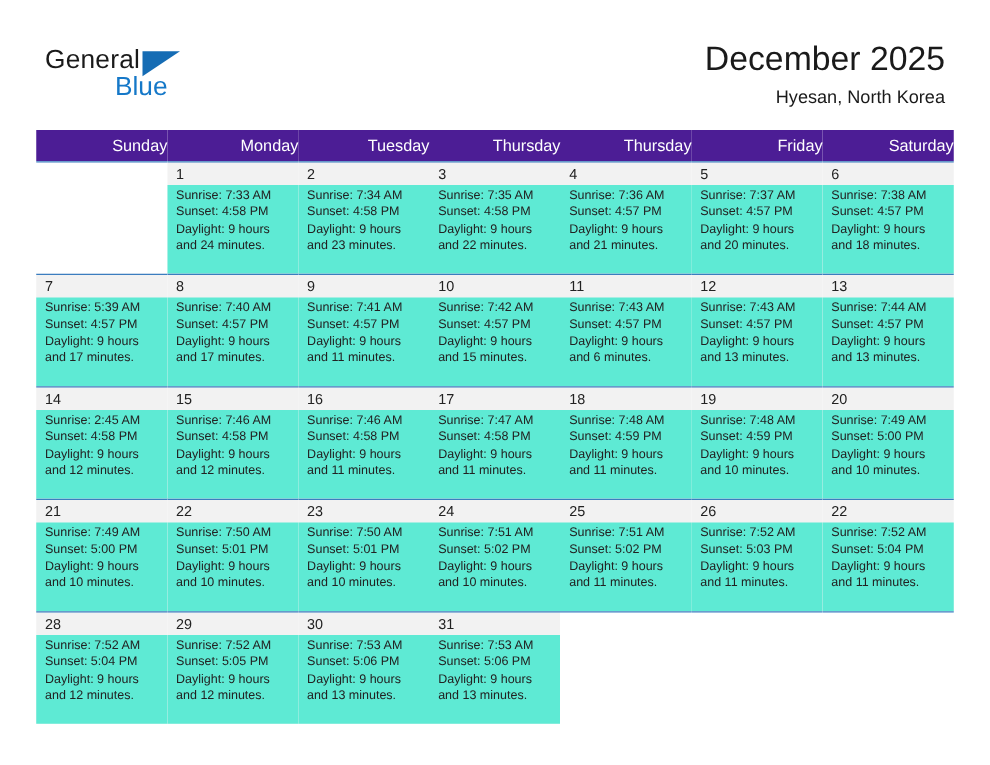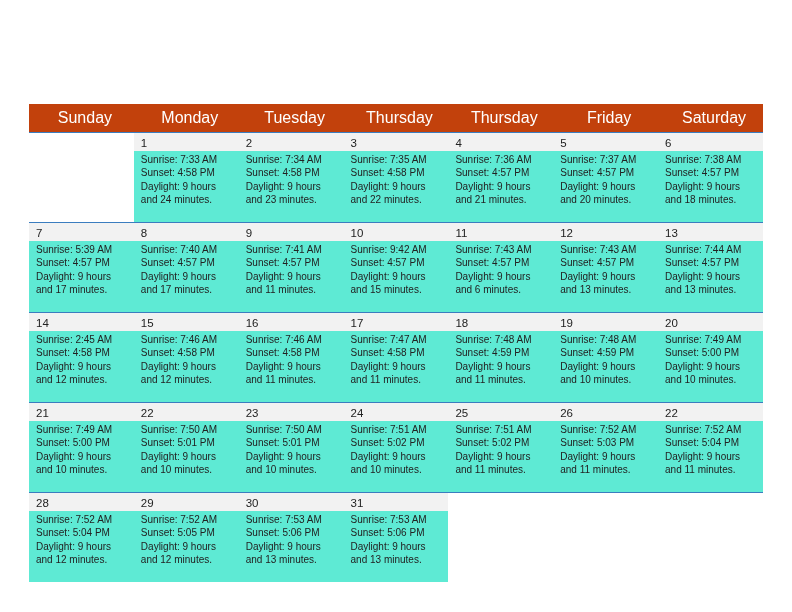--- a/index.html
+++ b/index.html
@@ -86,25 +86,25 @@
   
   .calendar {
     position: absolute;
     left: 29px;
     top: 104px;
     width: 734px;
     border-collapse: collapse;
     table-layout: fixed;
   }
   .calendar th {
-    background: #c2410c;
+    background: #4c1d95;
     color: #ffffff;
-    font-size: 16px;
+    font-size: 13px;
     font-weight: normal;
-    text-align: center;
+    text-align: right;
     padding: 5px 0 5px 7px;
     height: 12px;
     border: none;
   }
   .calendar td {
     vertical-align: top;
     padding: 0;
     border: none;
     height: 90px;
     width: 104.85px;
@@ -148,20 +148,34 @@
   }
   .cell.empty .cellbody {
     background: transparent;
   }
 </style>
 </head>
 <body>
 
 <div class="page">
 
+  <div class="header">
+
+    <div class="brand">
+      <span class="brand-general">General</span>
+      <span class="brand-tri"></span>
+      <span class="brand-blue">Blue</span>
+    </div>
+
+    <div class="title-block">
+      <div class="title-main">December 2025</div>
+      <div class="title-sub">Hyesan, North Korea</div>
+    </div>
+
+  </div>
 
   <table class="calendar">
     <thead>
       <tr>
         <th>Sunday</th>
         <th>Monday</th>
         <th>Tuesday</th>
         <th>Thursday</th>
         <th>Thursday</th>
         <th>Friday</th>
@@ -279,21 +293,21 @@
                 <div>Sunset: 4:57 PM</div>
                 <div>Daylight: 9 hours</div>
                 <div>and 11 minutes.</div>
               </div>
             </div>
           </td>
           <td>
             <div class="cell">
               <div class="daynum">10</div>
               <div class="cellbody">
-                <div>Sunrise: 9:42 AM</div>
+                <div>Sunrise: 7:42 AM</div>
                 <div>Sunset: 4:57 PM</div>
                 <div>Daylight: 9 hours</div>
                 <div>and 15 minutes.</div>
               </div>
             </div>
           </td>
           <td>
             <div class="cell">
               <div class="daynum">11</div>
               <div class="cellbody">

